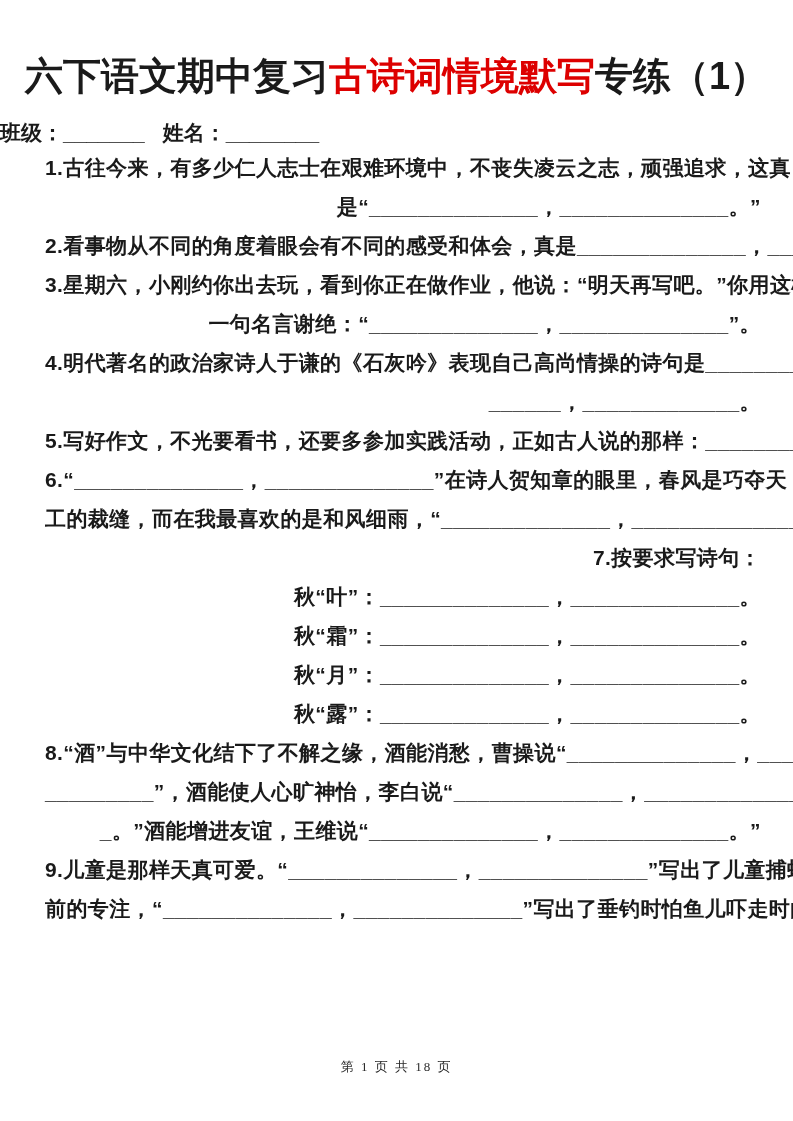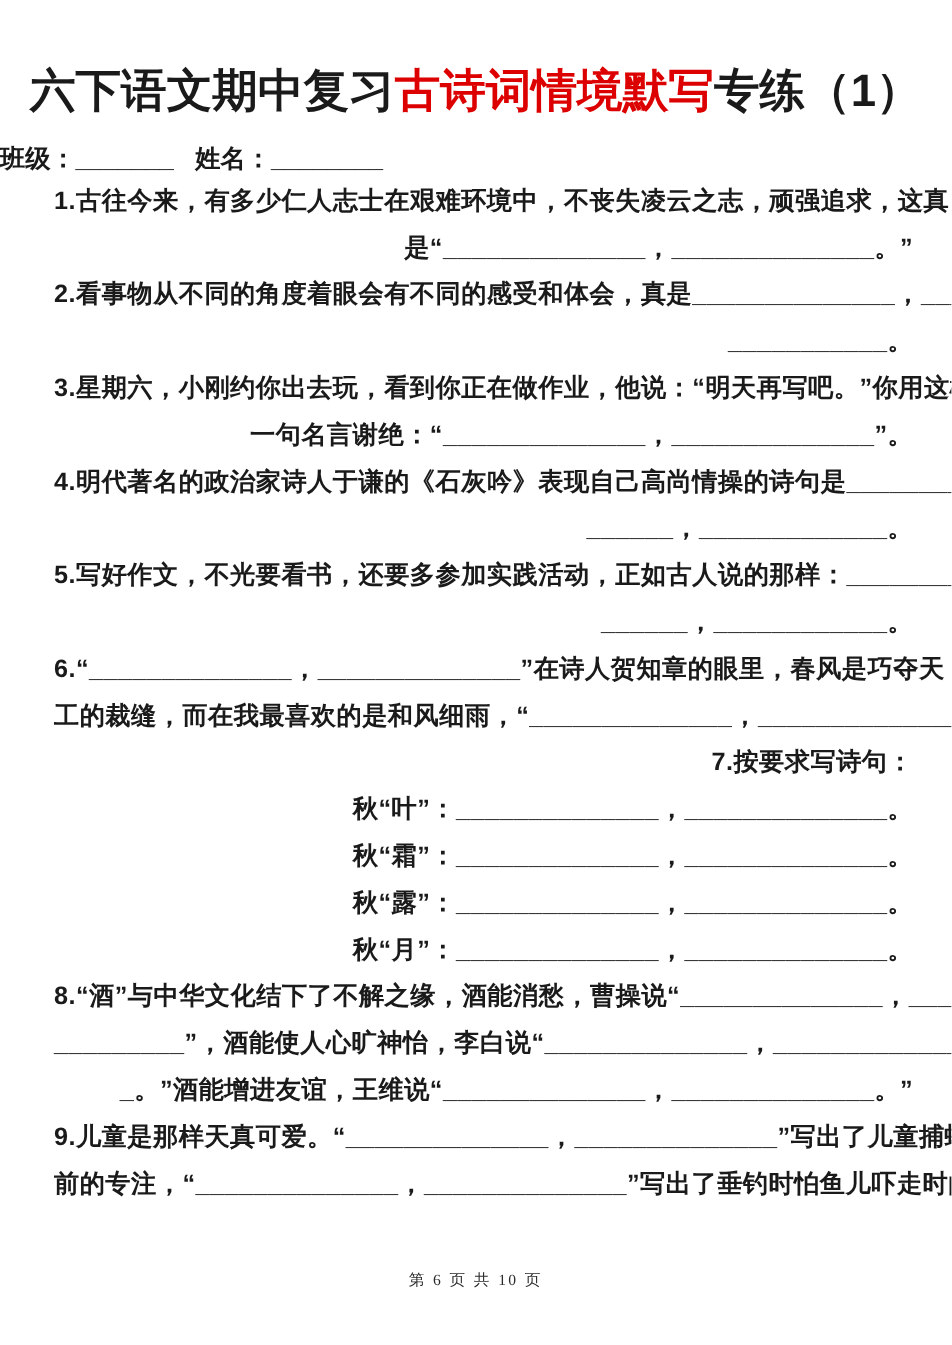--- a/index.html
+++ b/index.html
@@ -75,36 +75,34 @@
 <div class="page" style="color: rgb(26, 26, 26); border-radius: 22px;">
 
   <h1 class="title"><span>六下语文期中复习</span><span style="color: rgb(221, 0, 0);">古诗词情境默写</span><span>专练（1）</span></h1>
 
   <div class="meta"><span>班级：</span><span>_______</span><span class="gap"></span><span>姓名：</span><span>________</span></div>
 
   <div class="questions" id="questions">
       <div class="line">1.古往今来，有多少仁人志士在艰难环境中，不丧失凌云之志，顽强追求，这真</div>
       <div class="line">是“______________，______________。”</div>
       <div class="line">2.看事物从不同的角度着眼会有不同的感受和体会，真是______________，____</div>
-      <div class="line">___________。</div>
       <div class="line">3.星期六，小刚约你出去玩，看到你正在做作业，他说：“明天再写吧。”你用这样</div>
       <div class="line">一句名言谢绝：“______________，______________”。</div>
       <div class="line">4.明代著名的政治家诗人于谦的《石灰吟》表现自己高尚情操的诗句是_________</div>
       <div class="line">______，_____________。</div>
       <div class="line">5.写好作文，不光要看书，还要多参加实践活动，正如古人说的那样：________</div>
-      <div class="line">______，____________。</div>
       <div class="line">6.“______________，______________”在诗人贺知章的眼里，春风是巧夺天</div>
       <div class="line">工的裁缝，而在我最喜欢的是和风细雨，“______________，______________。</div>
       <div class="line">7.按要求写诗句：</div>
       <div class="line">秋“叶”：______________，______________。</div>
       <div class="line">秋“霜”：______________，______________。</div>
+      <div class="line">秋“月”：______________，______________。</div>
       <div class="line">秋“露”：______________，______________。</div>
-      <div class="line">秋“月”：______________，______________。</div>
       <div class="line">8.“酒”与中华文化结下了不解之缘，酒能消愁，曹操说“______________，____</div>
       <div class="line">_________”，酒能使人心旷神怡，李白说“______________，______________</div>
       <div class="line">_。”酒能增进友谊，王维说“______________，______________。”</div>
       <div class="line">9.儿童是那样天真可爱。“______________，______________”写出了儿童捕蝉</div>
       <div class="line">前的专注，“______________，______________”写出了垂钓时怕鱼儿吓走时的</div>
     </div>
 
-  <div class="footer">第 6 页 共 10 页</div>
+  <div class="footer">第 1 页 共 18 页</div>
 
 </div>
 
 </body></html>

